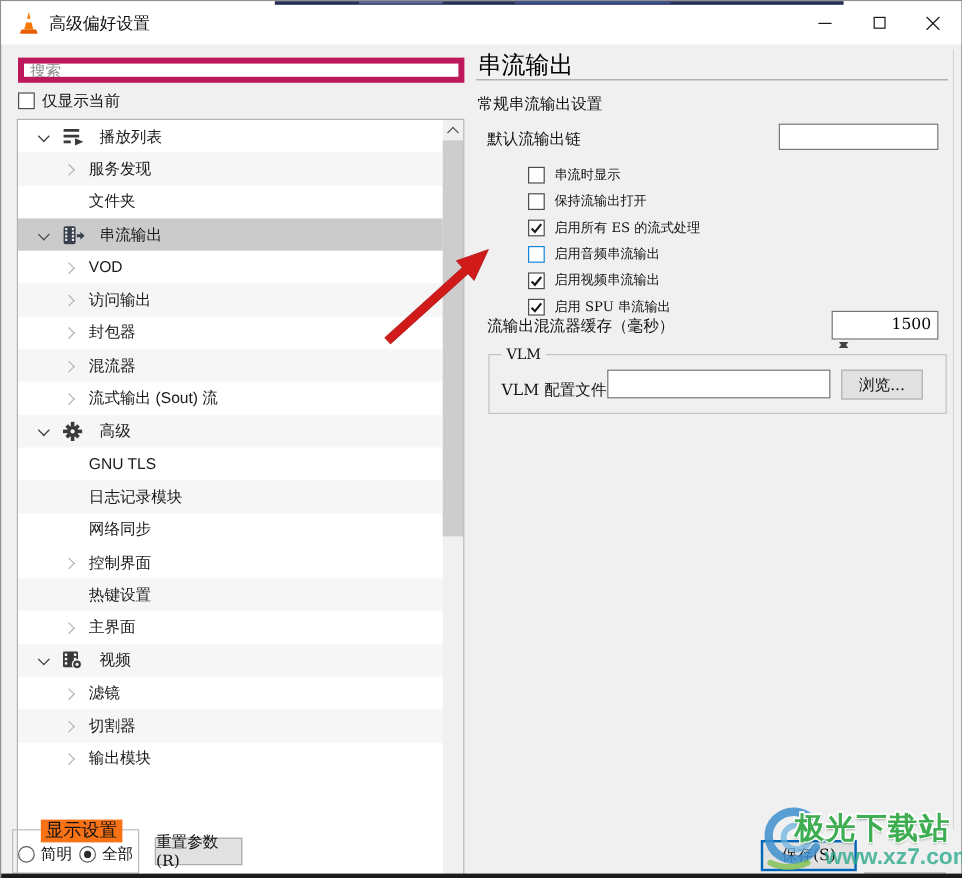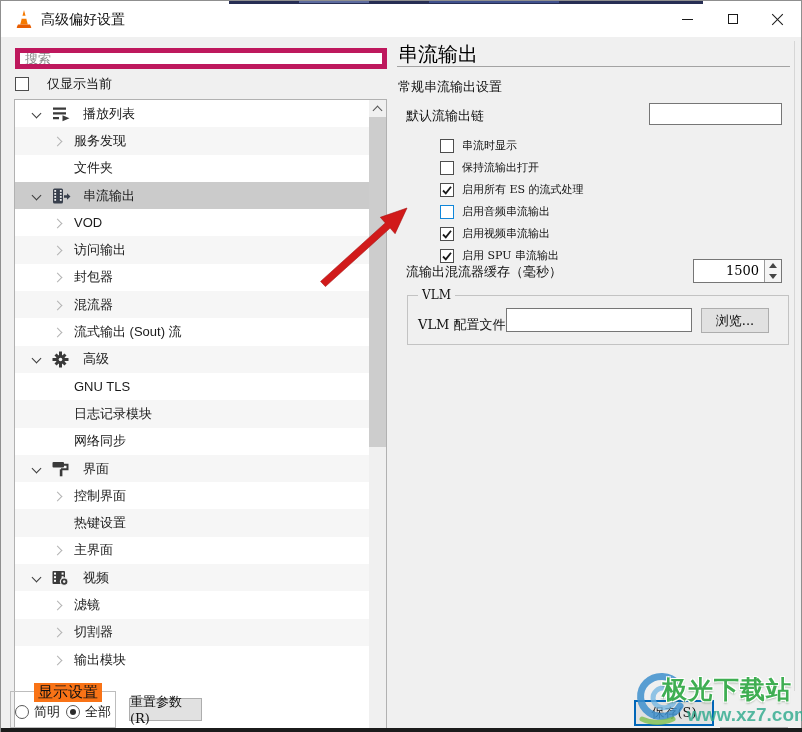--- a/index.html
+++ b/index.html
@@ -29,21 +29,21 @@
   
   .search-input { position:absolute; left:14px; top:47px; width:372px; height:21px;
       border:5px solid #be185d; background:#fff; font-size:13px; padding:0 5px;
       font-family:inherit; color:#222; }
   .search-input::placeholder { color:#8a8a8a; }
   .only-current { position:absolute; left:14px; top:74px; height:17px; display:flex;
       align-items:center; font-size:13px; color:#111; }
   .cb { width:14px; height:14px; background:#fff; border:1px solid #4d4d4d; display:inline-flex;
         align-items:center; justify-content:center; flex:0 0 14px; }
   .cb.hl { border:1.6px solid #1086d9; }
-  .only-current .lbl { margin-left:18px; }
+  .only-current .lbl { margin-left:6px; }
 
   .tree { position:absolute; left:13px; top:98px; width:373px; height:708px; background:#fff;
           border:1px solid #b1b1b1; overflow:hidden; }
   .tree-rows { position:absolute; left:0; top:0; width:354px; }
   .trow { height:27.3px; display:flex; align-items:center; font-size:13px; color:#1a1a1a;
           background:#fff; }
   .trow.alt { background:#f6f6f6;font-family:Liberation Mono, monospace; }
   .trow.sel { background:#cbcbcb; }
   .trow.lvl0 { padding-left:17px; } .trow.lvl1 { padding-left:39px; }
   .chev { width:10px; height:10px; flex:0 0 10px; position:relative; margin-right:10px; }
@@ -87,21 +87,21 @@
   .rp-vline { position:absolute; left:793px; top:40px; height:650px; width:1px; background:#d6d6d6; }
   .rp-section { position:absolute; left:397px; top:77px; font-size:13px; color:#111; }
   .field-label { position:absolute; font-size:13px; color:#111; }
   .txt-input { position:absolute; background:#fff; border:1px solid #767676; font-size:13px;
       padding:0 4px; font-family:"DejaVu Serif","Liberation Serif",serif; }
   .default-chain-input { left:648px; top:102px; width:133px; height:22px; }
   .cbx-list { position:absolute; left:407px; top:130px; }
   .cbrow { height:22px; display:flex; align-items:flex-end; font-size:11px; color:#111;margin-left:32px; }
   .cbrow .cblb { margin-left:8px; }
   .spinbox { position:absolute; left:692px; top:258px; width:89px; height:24px; background:#fff;
-      border:1px solid #767676; display:flex; }
+      border:1px solid #767676; display:flex;flex-direction:column; }
   .spin-value { flex:1; text-align:right; font-size:13px; line-height:22px; padding-right:5px; color:#000; }
   .spin-btns { width:17px; border-left:1px solid #9a9a9a; display:flex; flex-direction:column; background:#f4f4f4; }
   .spin-up,.spin-down { flex:1; position:relative; }
   .spin-up::after { content:""; position:absolute; left:4px; top:3px; border-left:4px solid transparent;
       border-right:4px solid transparent; border-bottom:5px solid #444; }
   .spin-down::after { content:""; position:absolute; left:4px; top:3px; border-left:4px solid transparent;
       border-right:4px solid transparent; border-top:5px solid #444; }
   .vlm-group { position:absolute; left:406px; top:294px; width:382px; height:50px;
       border:1px solid #c3c3c3; }
   .vlm-group .legend { position:absolute; left:10px; top:-8px; background:#f0f0f0; padding:0 4px;
@@ -245,31 +245,20 @@
           <span class="tlabel">GNU TLS</span>
         </div>
         <div class="trow lvl1 alt">
           <span class="chev none"></span>
           <span class="tlabel">日志记录模块</span>
         </div>
         <div class="trow lvl1">
           <span class="chev none"></span>
           <span class="tlabel">网络同步</span>
         </div>
-        <div class="trow lvl0 alt">
-          <span class="chev open"></span>
-          <span class="ticon">
-            <svg width="18" height="16" viewBox="0 0 18 16">
-              <rect x="0.5" y="1" width="11.5" height="5.5" rx="1" fill="#3a3a3a"></rect>
-              <path d="M12 3.8h3.5v4.5H9" fill="none" stroke="#3a3a3a" stroke-width="2"></path>
-              <rect x="7.8" y="8.3" width="2.6" height="7" fill="#3a3a3a"></rect>
-            </svg>
-          </span>
-          <span class="tlabel">界面</span>
-        </div>
         <div class="trow lvl1">
           <span class="chev closed"></span>
           <span class="tlabel">控制界面</span>
         </div>
         <div class="trow lvl1 alt">
           <span class="chev none"></span>
           <span class="tlabel">热键设置</span>
         </div>
         <div class="trow lvl1">
           <span class="chev closed"></span>

